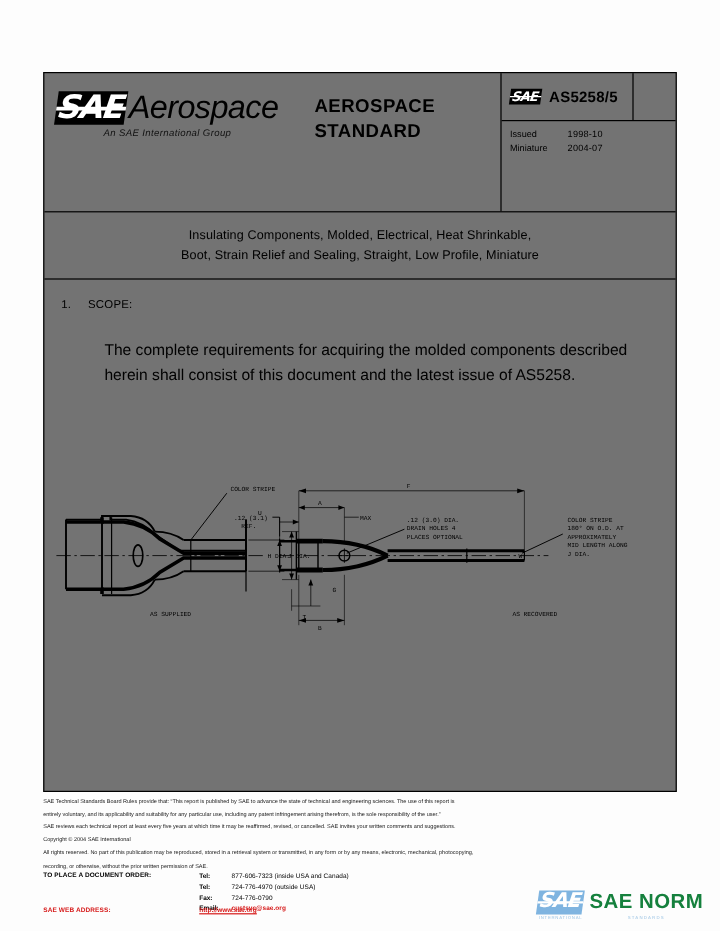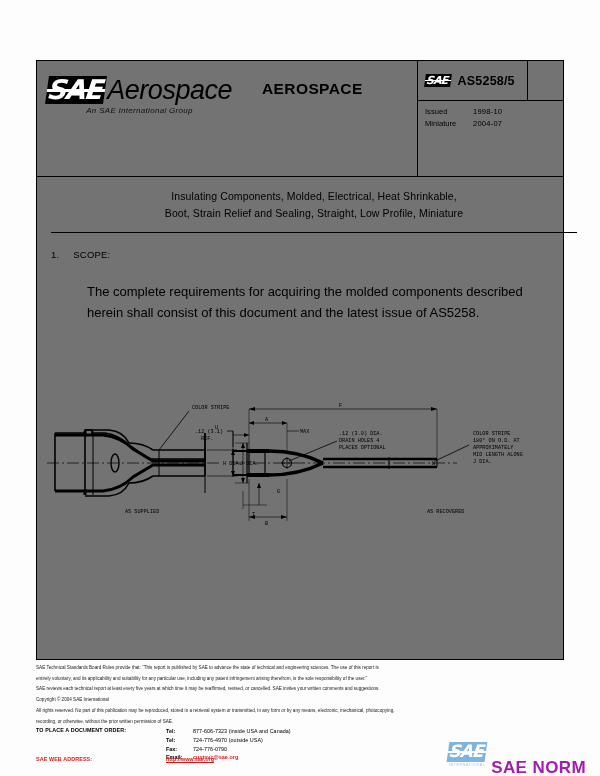--- a/index.html
+++ b/index.html
@@ -176,21 +176,21 @@
     display: flex;
     font-size: 7.6px;
     line-height: 1.55;
     align-items: center;
   }
   .date-label { width: 48px; }
   .date-val { letter-spacing: 0.2px; }
   
   .titleband {
     position: absolute;
-    left: 14px; top: 116px;
+    left: 0; top: 116px;
     width: 100%;
     height: 56px;
     border-bottom: 1.2px solid #000;
     box-sizing: border-box;
     display: flex;
     flex-direction: column;
     align-items: center;
     justify-content: center;
   }
   .titleband div {
@@ -316,24 +316,23 @@
   .nl-sub {
     font-size: 3.6px;
     color: #9cc4e4;
     letter-spacing: 0.6px;
     text-align: center;
     margin-top: 1px;
   }
   .nl-main {
     font-size: 17px;
     font-weight: bold;
-    color: #a21caf;
+    color: #15803d;
     letter-spacing: 0.4px;
     line-height: 1.15;
-    margin-top: 16px;
   }
   .nl-main-sub {
     font-size: 3.6px;
     color: #9cc4e4;
     letter-spacing: 1px;
     text-align: center;
     margin-top: 1px;
     white-space: nowrap;
   }
   .nl-col { display: flex; flex-direction: column; align-items: center; }
@@ -351,20 +350,21 @@
       <div class="hdr-logo">
         <div class="sae-wordmark">
           <span class="sae-badge"><span>SAE</span></span>
           <span class="aero-word">Aerospace</span>
         </div>
         <div class="sae-tagline">An SAE International Group</div>
       </div>
 
       <div class="hdr-title">
         <div>AEROSPACE</div>
+        <div>STANDARD</div>
       </div>
 
       <div class="hdr-right">
         <div class="hdr-num-row">
           <div class="hdr-num-cell">
             <span class="mini-sae">SAE</span>
             <span class="doc-no">AS5258/5</span>
           </div>
           <div class="hdr-num-blank"></div>
         </div>

